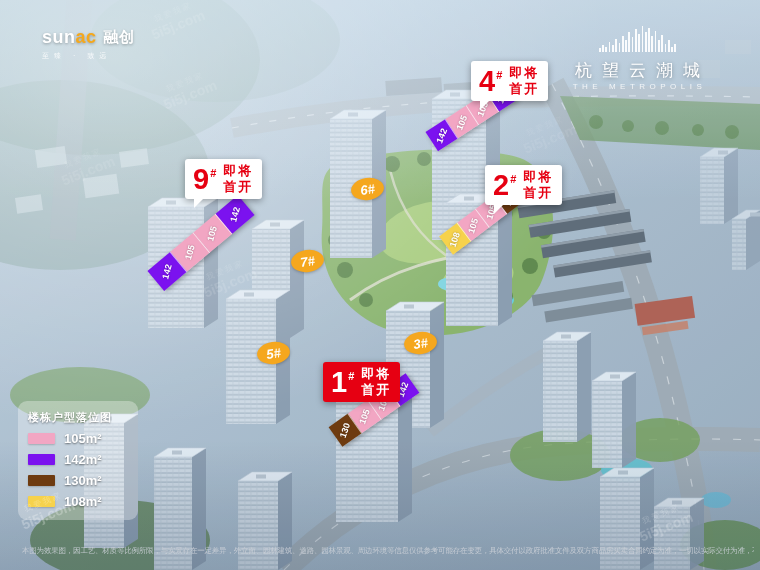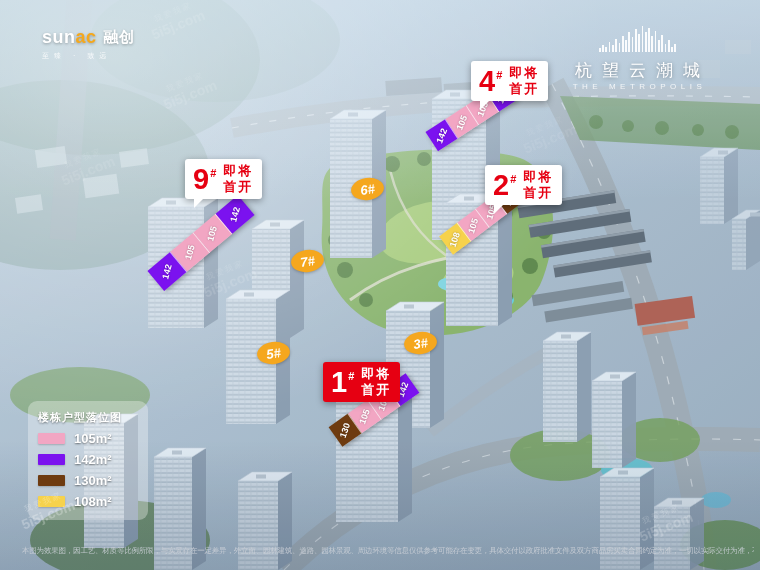--- a/index.html
+++ b/index.html
@@ -57,21 +57,21 @@
   .badge{position:absolute;width:33px;height:22px;background:#f5a71e;border-radius:50%;
          display:flex;align-items:center;justify-content:center;color:#fff;font-weight:bold;
          font-style:italic;font-size:13px;transform:rotate(-8deg);z-index:25;
          box-shadow:0 1px 3px rgba(0,0,0,.25);}
   #b6{left:351px;top:178px;}
   #b7{left:291px;top:250px;}
   #b5{left:257px;top:342px;}
   #b3{left:404px;top:332px;}
 
   
-  .legend{position:absolute;left:28px;top:401px;width:100px;padding:9px 10px 11px;
+  .legend{position:absolute;left:18px;top:401px;width:100px;padding:9px 10px 11px;
           background:rgba(255,255,255,.32);border-radius:9px;z-index:30;}
   .legend .title{font-size:11px;font-weight:bold;color:#fff;letter-spacing:1px;
                  text-shadow:0 1px 2px rgba(0,0,0,.45);margin-bottom:4px;}
   .lrow{display:flex;align-items:center;gap:9px;margin-top:6px;}
   .sw{width:27px;height:11px;border-radius:1px;box-shadow:0 1px 2px rgba(0,0,0,.2);}
   .llab{font-size:13px;color:#fff;font-weight:bold;text-shadow:0 1px 2px rgba(0,0,0,.5);}
 
   
   #wm-layer{position:absolute;inset:0;z-index:50;pointer-events:none;}
   .wm{position:absolute;transform:rotate(-22deg);color:#fff;text-align:center;}

